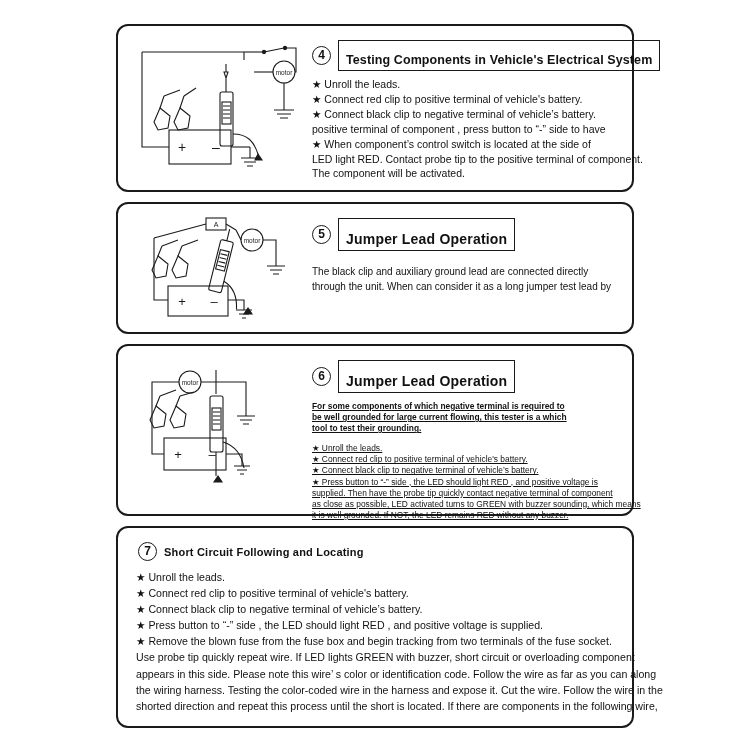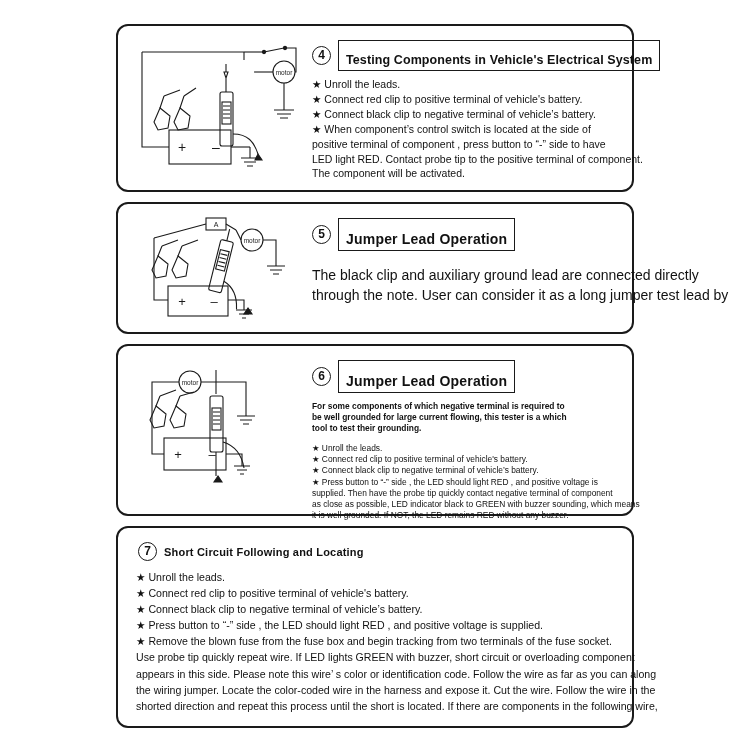--- a/index.html
+++ b/index.html
@@ -70,22 +70,22 @@
     font-weight: bold;
     letter-spacing: 0.2px;
     white-space: nowrap;
   }
 
   .body-text {
     font-size: 10.5px;
     line-height: 1.42;
     color: #111;
   }
-  .body-text.tiny { font-size: 8.4px; line-height: 1.32; }
-  .body-text.mid  { font-size: 14px; line-height: 1.45; }
+  .body-text.tiny { font-size: 8.4px; line-height: 1.32; text-decoration: underline; }
+  .body-text.mid  { font-size: 10px; line-height: 1.45; }
   .line { display: block; white-space: nowrap; }
 
   
   #panel-7 .content {
     left: 0; right: 0;
     padding: 6px 16px 6px 18px;
   }
   #panel-7 .heading { margin: 8px 0 8px 2px; }
   #panel-7 .body-text { font-size: 10.6px; line-height: 1.52; }
 
@@ -145,22 +145,22 @@
     </div>
     <div class="content">
       <div class="heading">
         <span class="circ">4</span>
         <span class="title-box">Testing Components in Vehicle's  Electrical System</span>
       </div>
       <div class="body-text">
         <span class="line">★ Unroll the leads.</span>
         <span class="line">★ Connect red clip to positive terminal of vehicle's battery.</span>
         <span class="line">★ Connect black clip to negative terminal of vehicle’s  battery.</span>
+        <span class="line">positive terminal of component , press button to  “-”  side to  have</span>
         <span class="line">★ When component’s control switch is located at the side  of</span>
-        <span class="line">positive terminal of component , press button to  “-”  side to  have</span>
         <span class="line">LED light RED. Contact probe tip to the positive terminal  of component.</span>
         <span class="line">The component will be activated.</span>
       </div>
     </div>
   </div>
 
   <div class="panel" id="panel-5">
     <div class="diagram">
       <svg width="180" height="130" viewBox="0 0 180 130">
         <g fill="none" stroke="#1a1a1a" stroke-width="1.1">
@@ -197,21 +197,21 @@
         </g>
       </svg>
     </div>
     <div class="content">
       <div class="heading">
         <span class="circ">5</span>
         <span class="title-box title-plain" style="font-size:14px;">Jumper Lead Operation</span>
       </div>
       <div class="body-text mid" style="margin-top:14px;">
         <span class="line">The black clip and auxiliary ground lead are connected  directly</span>
-        <span class="line">through the note. User can consider it as a long jumper  test lead by</span>
+        <span class="line">through the unit. When can consider it as a long jumper  test lead by</span>
       </div>
     </div>
   </div>
 
   <div class="panel" id="panel-6">
     <div class="diagram">
       <svg width="180" height="170" viewBox="0 0 180 170">
         <g fill="none" stroke="#1a1a1a" stroke-width="1.1">
           <circle cx="66" cy="32" r="11"></circle>
           <text x="66" y="35" font-size="6.5" text-anchor="middle" fill="#1a1a1a" stroke="none" font-family="Liberation Sans, sans-serif">motor</text>
@@ -250,39 +250,39 @@
         <span class="line">For some components of which negative terminal is required to</span>
         <span class="line">be well grounded for large current flowing, this tester is a which</span>
         <span class="line">tool to test their grounding.</span>
       </div>
       <div class="body-text tiny" style="margin-top:9px;">
         <span class="line">★ Unroll the leads.</span>
         <span class="line">★ Connect red clip to positive terminal of vehicle's battery.</span>
         <span class="line">★ Connect black clip to negative terminal of vehicle’s  battery.</span>
         <span class="line">★ Press button to   “-”   side , the LED should light RED , and  positive voltage is</span>
         <span class="line">supplied. Then have the probe tip quickly  contact negative terminal of component</span>
-        <span class="line">as close as possible, LED indicator black to GREEN with buzzer sounding, which  means</span>
+        <span class="line">as close as possible, LED activated turns to GREEN with buzzer sounding, which  means</span>
         <span class="line">it is well grounded. If NOT, the LED remains RED  without any buzzer.</span>
       </div>
     </div>
   </div>
 
   <div class="panel" id="panel-7">
     <div class="content">
       <div class="heading">
         <span class="circ">7</span>
         <span class="title-plain">Short Circuit Following and Locating</span>
       </div>
       <div class="body-text">
         <span class="line">★ Unroll the leads.</span>
         <span class="line">★ Connect red clip to positive terminal of vehicle's battery.</span>
         <span class="line">★ Connect black clip to negative terminal of vehicle’s  battery.</span>
         <span class="line">★ Press button to   “-”  side , the LED should light RED ,  and  positive voltage is supplied.</span>
         <span class="line">★ Remove the blown fuse from the fuse box and begin  tracking from two terminals of the fuse socket.</span>
         <span class="line">Use probe tip quickly repeat wire. If LED lights GREEN with buzzer, short  circuit or overloading component</span>
         <span class="line">appears in this side. Please  note this wire’ s color or identification code. Follow the wire as far  as you can along</span>
-        <span class="line">the wiring jumper. Locate the color-coded wire  in the harness and expose it. Cut the wire. Follow the wire in the</span>
+        <span class="line">the wiring harness. Testing the color-coded wire  in the harness and expose it. Cut the wire. Follow the wire in the</span>
         <span class="line">shorted direction and repeat this process until the short is  located. If there are components in the following wire,</span>
       </div>
     </div>
   </div>
 
 </div>
 
 </body></html>

